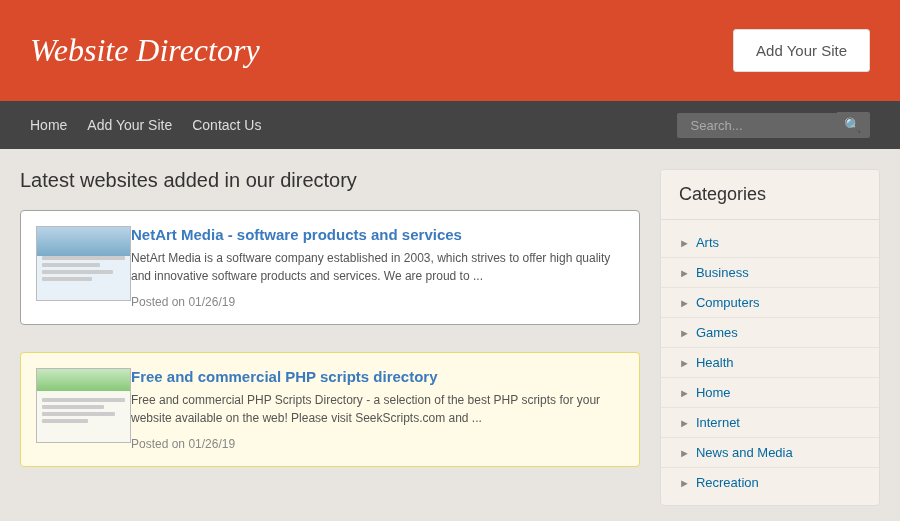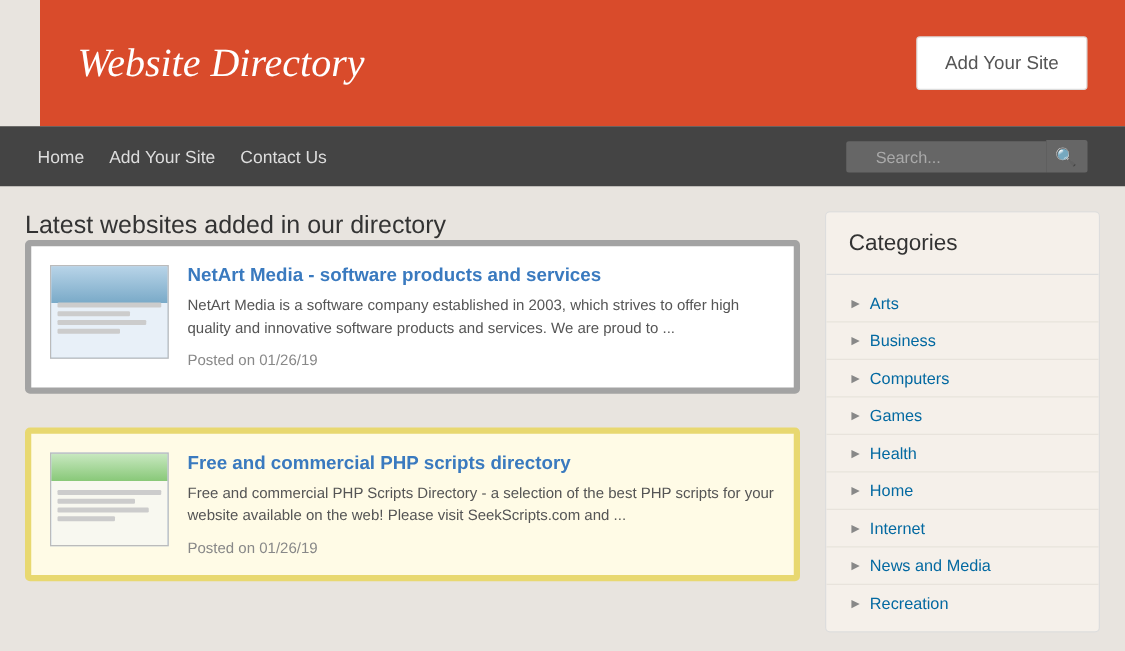--- a/index.html
+++ b/index.html
@@ -6,21 +6,20 @@
     body { font-family: Arial, sans-serif; font-size: 14px; background: #e8e4df; }
 
     
     #header {
       background: #d94b2b;
       padding: 29px 30px;
       display: flex;
       align-items: center;
       justify-content: space-between;
       min-height: 95px;
-      margin-left: 32px;
     }
     #site-title {
       color: #fff;
       font-size: 32px;
       font-style: italic;
       font-weight: 400;
       font-family: Georgia, serif;
     }
     #add-site-header-btn {
       background: #fff;
@@ -52,21 +51,21 @@
       font-size: 14px;
     }
     #search-container {
       display: flex;
       align-items: center;
     }
     #search-input {
       background: #666;
       border: none;
       color: #ccc;
-      padding: 5px 24px;
+      padding: 5px 14px;
       font-size: 13px;
       width: 160px;
       outline: none;
       border-radius: 2px 0 0 2px;
     }
     #search-input::placeholder { color: #aaa; }
     #search-btn {
       background: #666;
       border: none;
       color: #ccc;
@@ -87,31 +86,31 @@
 
     
     #content {
       flex: 1;
       padding-right: 20px;
     }
     #page-heading {
       font-size: 20px;
       font-weight: normal;
       color: #333;
+      margin-bottom: 18px;
     }
 
     
     .article-card {
       background: #fff;
-      border: 5px solid #a3a3a3;
+      border: 1px solid #a3a3a3;
       border-radius: 4px;
       padding: 15px;
       margin-bottom: 15px;
       display: flex;
-      gap: 15px;
     }
     .article-card.highlighted {
       background: #fffbe6;
       border-color: #e8d870;
       margin-top: 27px;
     }
     .article-thumb {
       width: 95px;
       height: 75px;
       background: #cde;

